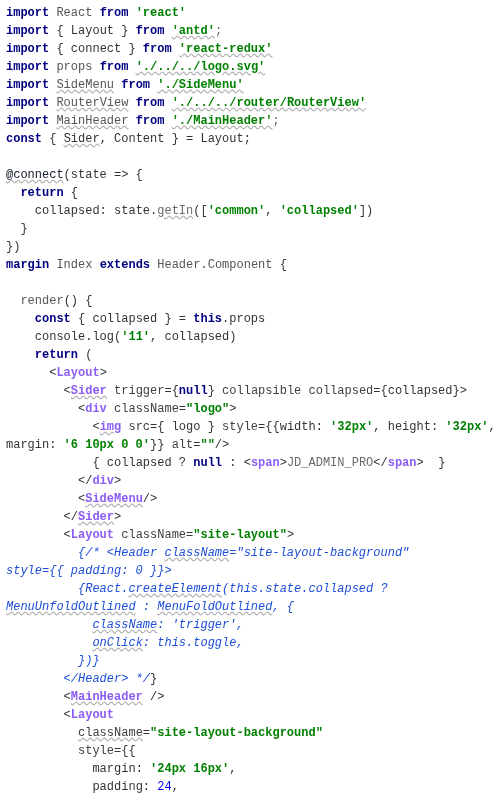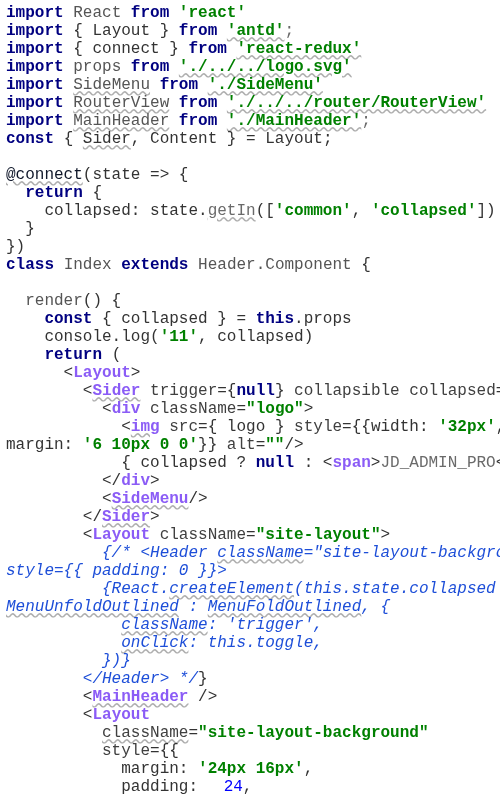--- a/index.html
+++ b/index.html
@@ -7,28 +7,28 @@
     padding: 0;
     width: 500px;
     height: 812px;
     background: #ffffff;
     overflow: hidden;
   }
   pre.code {
     margin: 0;
     padding: 4px 6px;
     font-family: Consolas, "Courier New", monospace;
-    font-size: 16px;
+    font-size: 12px;
     line-height: 18px;
     white-space: pre;
     color: #6a6a6a;
   }
   .kw   { color: #000080; font-weight: bold; }
   .str  { color: #008000; font-weight: bold; }
-  .num  { color: #0000ff; margin-left: 16px; }
+  .num  { color: #0000ff; }
   .id   { color: #555555; }
   .tag  { color: #8b5cf6; font-weight: bold; }
   .attr { color: #404040; }
   .cmt  { color: #1d4ed8; font-style: italic; }
   .dec  { color: #0f172a; }
   .plain{ color: #333333; }
   .wavy { text-decoration-line: underline; text-decoration-style: wavy; text-decoration-color: #b0b0b0; }
 </style>
 </head>
 <body>
@@ -40,21 +40,21 @@
 <span class="kw">import</span> <span class="id wavy">SideMenu</span> <span class="kw">from</span> <span class="str wavy">'./SideMenu'</span>
 <span class="kw">import</span> <span class="id wavy">RouterView</span> <span class="kw">from</span> <span class="str wavy">'./../../router/RouterView'</span>
 <span class="kw">import</span> <span class="id wavy">MainHeader</span> <span class="kw">from</span> <span class="str wavy">'./MainHeader'</span>;
 <span class="kw">const</span> <span class="plain">{ <span class="wavy">Sider</span>, Content } = Layout;</span>
 
 <span class="dec wavy">@connect</span><span class="plain">(state =&gt; {</span>
   <span class="kw">return</span> <span class="plain">{</span>
     <span class="plain">collapsed: state.</span><span class="wavy">getIn</span><span class="plain">([</span><span class="str">'common'</span><span class="plain">, </span><span class="str">'collapsed'</span><span class="plain">])</span>
   <span class="plain">}</span>
 <span class="plain">})</span>
-<span class="kw">class</span> <span class="id">Index</span> <span class="kw">extends</span> <span class="id">Header.Component</span> <span class="plain">{</span>
+<span class="kw">margin</span> <span class="id">Index</span> <span class="kw">extends</span> <span class="id">Header.Component</span> <span class="plain">{</span>
 
   <span class="id">render</span><span class="plain">() {</span>
     <span class="kw">const</span> <span class="plain">{ collapsed } = </span><span class="kw">this</span><span class="plain">.props</span>
     <span class="plain">console.log(</span><span class="str">'11'</span><span class="plain">, collapsed)</span>
     <span class="kw">return</span> <span class="plain">(</span>
       <span class="plain">&lt;</span><span class="tag">Layout</span><span class="plain">&gt;</span>
         <span class="plain">&lt;</span><span class="tag wavy">Sider</span> <span class="attr">trigger</span><span class="plain">={</span><span class="kw">null</span><span class="plain">}</span> <span class="attr">collapsible</span> <span class="attr">collapsed</span><span class="plain">={collapsed}&gt;</span>
           <span class="plain">&lt;</span><span class="tag">div</span> <span class="attr">className</span><span class="plain">=</span><span class="str">"logo"</span><span class="plain">&gt;</span>
             <span class="plain">&lt;</span><span class="tag wavy">img</span> <span class="attr">src</span><span class="plain">={ logo }</span> <span class="attr">style</span><span class="plain">={{width: </span><span class="str">'32px'</span><span class="plain">, height: </span><span class="str">'32px'</span><span class="plain">,</span>
 <span class="plain">margin: </span><span class="str">'6 10px 0 0'</span><span class="plain">}}</span> <span class="attr">alt</span><span class="plain">=</span><span class="str">""</span><span class="plain">/&gt;</span>

